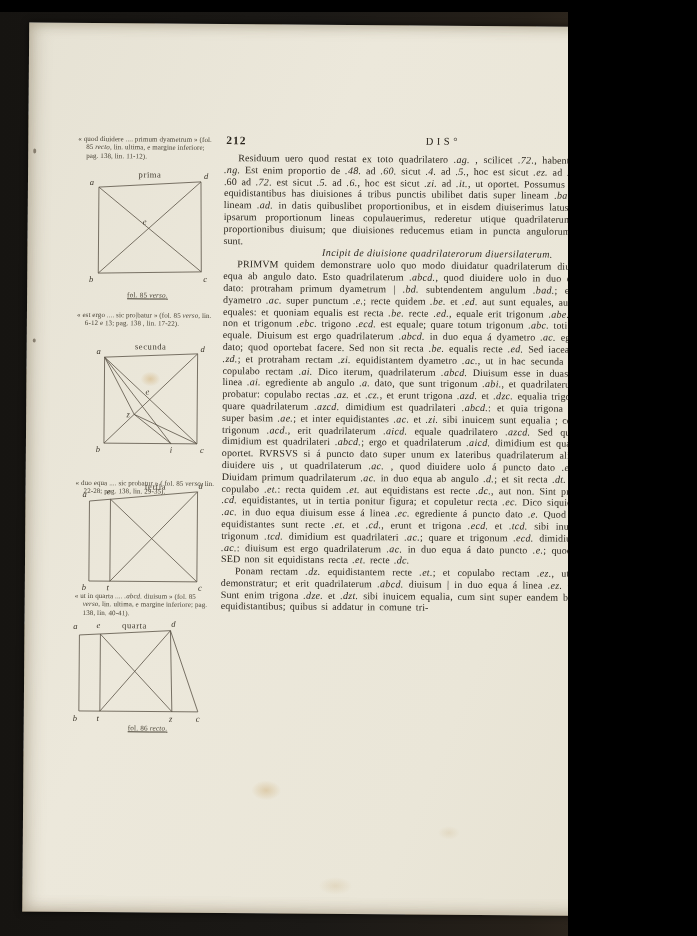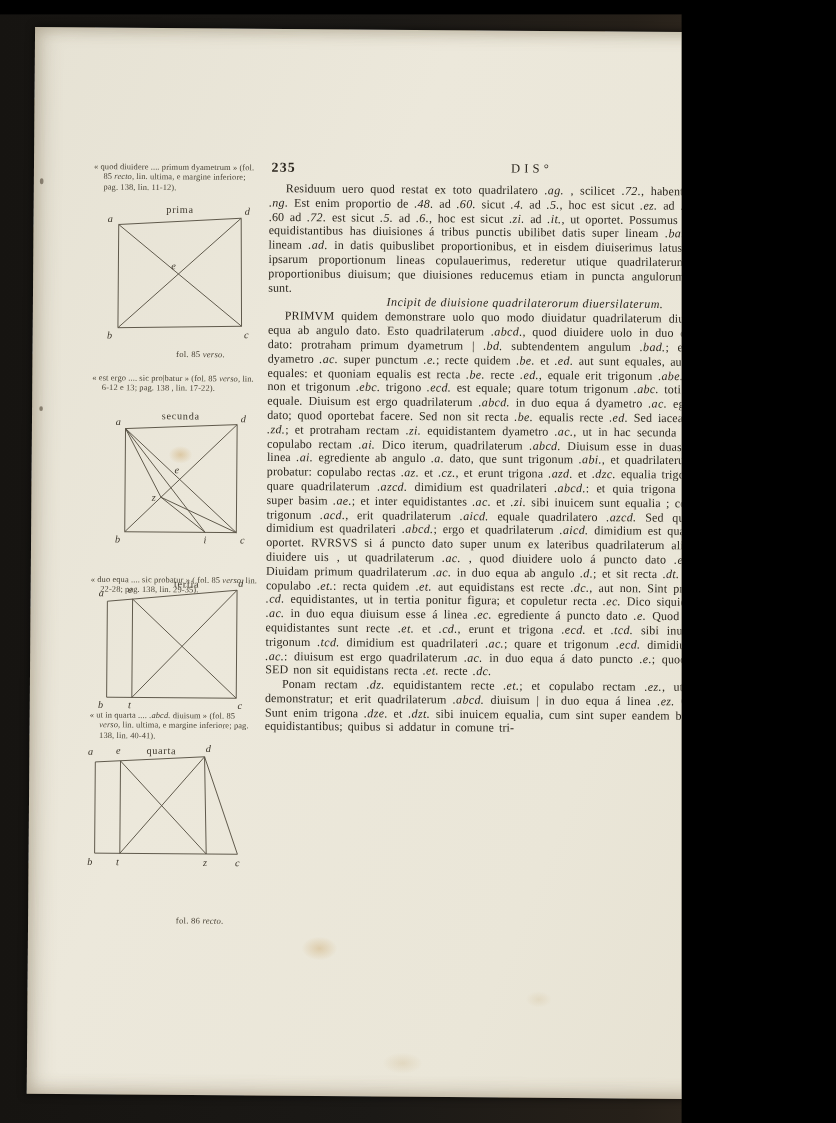--- a/index.html
+++ b/index.html
@@ -32,23 +32,23 @@
   .body-para{margin:0;font-size:10px;line-height:11.8px;text-align:justify;text-indent:14px;
     letter-spacing:.1px;word-spacing:1.6px;}
   .body-para i{letter-spacing:.3px;}
   .section-heading{font-style:italic;text-align:center;font-size:10px;line-height:12px;
     margin:0 0 0 0;letter-spacing:.4px;}
 
   
   .margin-caption{position:absolute;left:50px;width:132px;font-size:7px;line-height:8.4px;
     color:#474134;text-align:left;padding-left:8px;text-indent:-8px;letter-spacing:.1px;}
   .cap1{top:112px;}  .cap2{top:288px;}  .cap3{top:456px;}  .cap4{top:569px;}
-  .folio-note{position:absolute;font-size:7.2px;color:#474134;text-align:center;letter-spacing:.2px;}
+  .folio-note{position:absolute;font-size:7.2px;color:#474134;text-align:left;letter-spacing:.2px;text-decoration:underline;}
   .folio1{left:100px;top:268px;width:80px;}
-  .folio4{left:104px;top:740px;width:78px;}
+  .folio4{left:104px;top:701px;width:78px;}
   .fig{position:absolute;}
   .fig1{left:58px;top:142px;text-decoration:underline;}  .fig2{left:58px;top:318px;}
   .fig3{left:52px;top:454px;}  .fig4{left:46px;top:596px;}
   .fig svg{display:block;}
   .fig line, .fig polygon{stroke:#5a5346;stroke-width:.8;fill:none;}
   .fig text{font-family:"Liberation Serif","DejaVu Serif",serif;font-style:italic;
     font-size:8.5px;fill:#3c362b;}
   .fig text.fig-title{font-style:normal;font-size:8.5px;letter-spacing:.6px;}
 </style>
 </head>
@@ -146,21 +146,21 @@
         <text x="5" y="102" text-anchor="middle">b</text>
         <text x="28" y="102" text-anchor="middle">t</text>
         <text x="101" y="102" text-anchor="middle">z</text>
         <text x="128" y="102" text-anchor="middle">c</text>
       </svg>
     </div>
     <div class="folio-note folio4">fol. 86 <i>recto</i>.</div>
 
     <div class="main-col">
       <div class="header-row">
-        <span class="page-num">235</span>
+        <span class="page-num">212</span>
         <span class="running-title">DIS°</span>
       </div>
       <p class="body-para">Residuum uero quod restat ex toto quadrilatero <i>.ag.</i> , scilicet <i>.72.</i>, habentur pro quadrilatero <i>.ng.</i> Est enim proportio de <i>.48.</i> ad <i>.60.</i> sicut <i>.4.</i> ad <i>.5.</i>, hoc est sicut <i>.ez.</i> ad <i>.zi.</i>; et proportio de .60 ad <i>.72.</i> est sicut <i>.5.</i> ad <i>.6.</i>, hoc est sicut <i>.zi.</i> ad <i>.it.</i>, ut oportet. Possumus enim reducere cum equidistantibus has diuisiones á tribus punctis ubilibet datis super lineam <i>.ba.</i>: et si diuiserimus lineam <i>.ad.</i> in datis quibuslibet proportionibus, et in eisdem diuiserimus latus <i>.bg.</i>; et in puncta ipsarum proportionum lineas copulauerimus, rederetur utique quadrilaterum <i>.abgd.</i> in ipsis proportionibus diuisum; que diuisiones reducemus etiam in puncta angulorum per ea que dicta sunt.</p>
       <div class="section-heading">Incipit de diuisione quadrilaterorum diuersilaterum.</div>
       <p class="body-para">PRIMVM quidem demonstrare uolo quo modo diuidatur quadrilaterum diuersilaterum in duo equa ab angulo dato. Esto quadrilaterum <i>.abcd.</i>, quod diuidere uolo in duo equa ab <i>.a.</i> angulo dato: protraham primum dyametrum | <i>.bd.</i> subtendentem angulum <i>.bad.</i>; et secabo ipsum á dyametro <i>.ac.</i> super punctum <i>.e.</i>; recte quidem <i>.be.</i> et <i>.ed.</i> aut sunt equales, aut non. Sint primum equales: et quoniam equalis est recta <i>.be.</i> recte <i>.ed.</i>, equale erit trigonum <i>.abe.</i> trigono <i>.ade.</i>, nec non et trigonum <i>.ebc.</i> trigono <i>.ecd.</i> est equale; quare totum trigonum <i>.abc.</i> toti trigono <i>.acd.</i> iacet equale. Diuisum est ergo quadrilaterum <i>.abcd.</i> in duo equa á dyametro <i>.ac.</i> egrediente ab angulo dato; quod oportebat facere. Sed non sit recta <i>.be.</i> equalis recte <i>.ed.</i> Sed iaceat <i>.bz.</i> equalis rectę <i>.zd.</i>; et protraham rectam <i>.zi.</i> equidistantem dyametro <i>.ac.</i>, ut in hac secunda figura cernitur ; et copulabo rectam <i>.ai.</i> Dico iterum, quadrilaterum <i>.abcd.</i> Diuisum esse in duas equas portiones á linea <i>.ai.</i> egrediente ab angulo <i>.a.</i> dato, que sunt trigonum <i>.abi.</i>, et quadrilaterum <i>.aicd.</i>; quod sic probatur: copulabo rectas <i>.az.</i> et <i>.cz.</i>, et erunt trigona <i>.azd.</i> et <i>.dzc.</i> equalia trigonis <i>.abz.</i> et <i>.bzc.</i> ; quare quadrilaterum <i>.azcd.</i> dimidium est quadrilateri <i>.abcd.</i>: et quia trigona <i>.aci.</i> et <i>.acz.</i> sunt super basim <i>.ae.</i>; et inter equidistantes <i>.ac.</i> et <i>.zi.</i> sibi inuicem sunt equalia ; comuniter si addatur trigonum <i>.acd.</i>, erit quadrilaterum <i>.aicd.</i> equale quadrilatero <i>.azcd.</i> Sed quadrilaterum <i>.azcd.</i> dimidium est quadrilateri <i>.abcd.</i>; ergo et quadrilaterum <i>.aicd.</i> dimidium est quadrilateri <i>.abcd.</i>, ut oportet. RVRSVS si á puncto dato super unum ex lateribus quadrilaterum aliquod in duo equa diuidere uis , ut quadrilaterum <i>.ac.</i> , quod diuidere uolo á puncto dato <i>.e.</i> super latus <i>.ad.</i> Diuidam primum quadrilaterum <i>.ac.</i> in duo equa ab angulo <i>.d.</i>; et sit recta <i>.dt.</i> diuidens ipsum; et copulabo <i>.et.</i>: recta quidem <i>.et.</i> aut equidistans est recte <i>.dc.</i>, aut non. Sint primum recte <i>.et.</i> et <i>.cd.</i> equidistantes, ut in tertia ponitur figura; et copuletur recta <i>.ec.</i> Dico siquidem, quadrilaterum <i>.ac.</i> in duo equa diuisum esse á linea <i>.ec.</i> egrediente á puncto dato <i>.e.</i> Quod sic probatur. Quia equidistantes sunt recte <i>.et.</i> et <i>.cd.</i>, erunt et trigona <i>.ecd.</i> et <i>.tcd.</i> sibi inuicem equalia. Sed trigonum <i>.tcd.</i> dimidium est quadrilateri <i>.ac.</i>; quare et trigonum <i>.ecd.</i> dimidium est quadrilateri <i>.ac.</i>: diuisum est ergo quadrilaterum <i>.ac.</i> in duo equa á dato puncto <i>.e.</i>; quod oportebat facere. SED non sit equidistans recta <i>.et.</i> recte <i>.dc.</i></p>
       <p class="body-para">Ponam rectam <i>.dz.</i> equidistantem recte <i>.et.</i>; et copulabo rectam <i>.ez.</i>, ut in quarta figura demonstratur; et erit quadrilaterum <i>.abcd.</i> diuisum | in duo equa á linea <i>.ez.</i> Quod sic probatur. Sunt enim trigona <i>.dze.</i> et <i>.dzt.</i> sibi inuicem equalia, cum sint super eandem basim, et in eisdem equidistantibus; quibus si addatur in comune tri-</p>
     </div>
   </div>
 </div>
 

